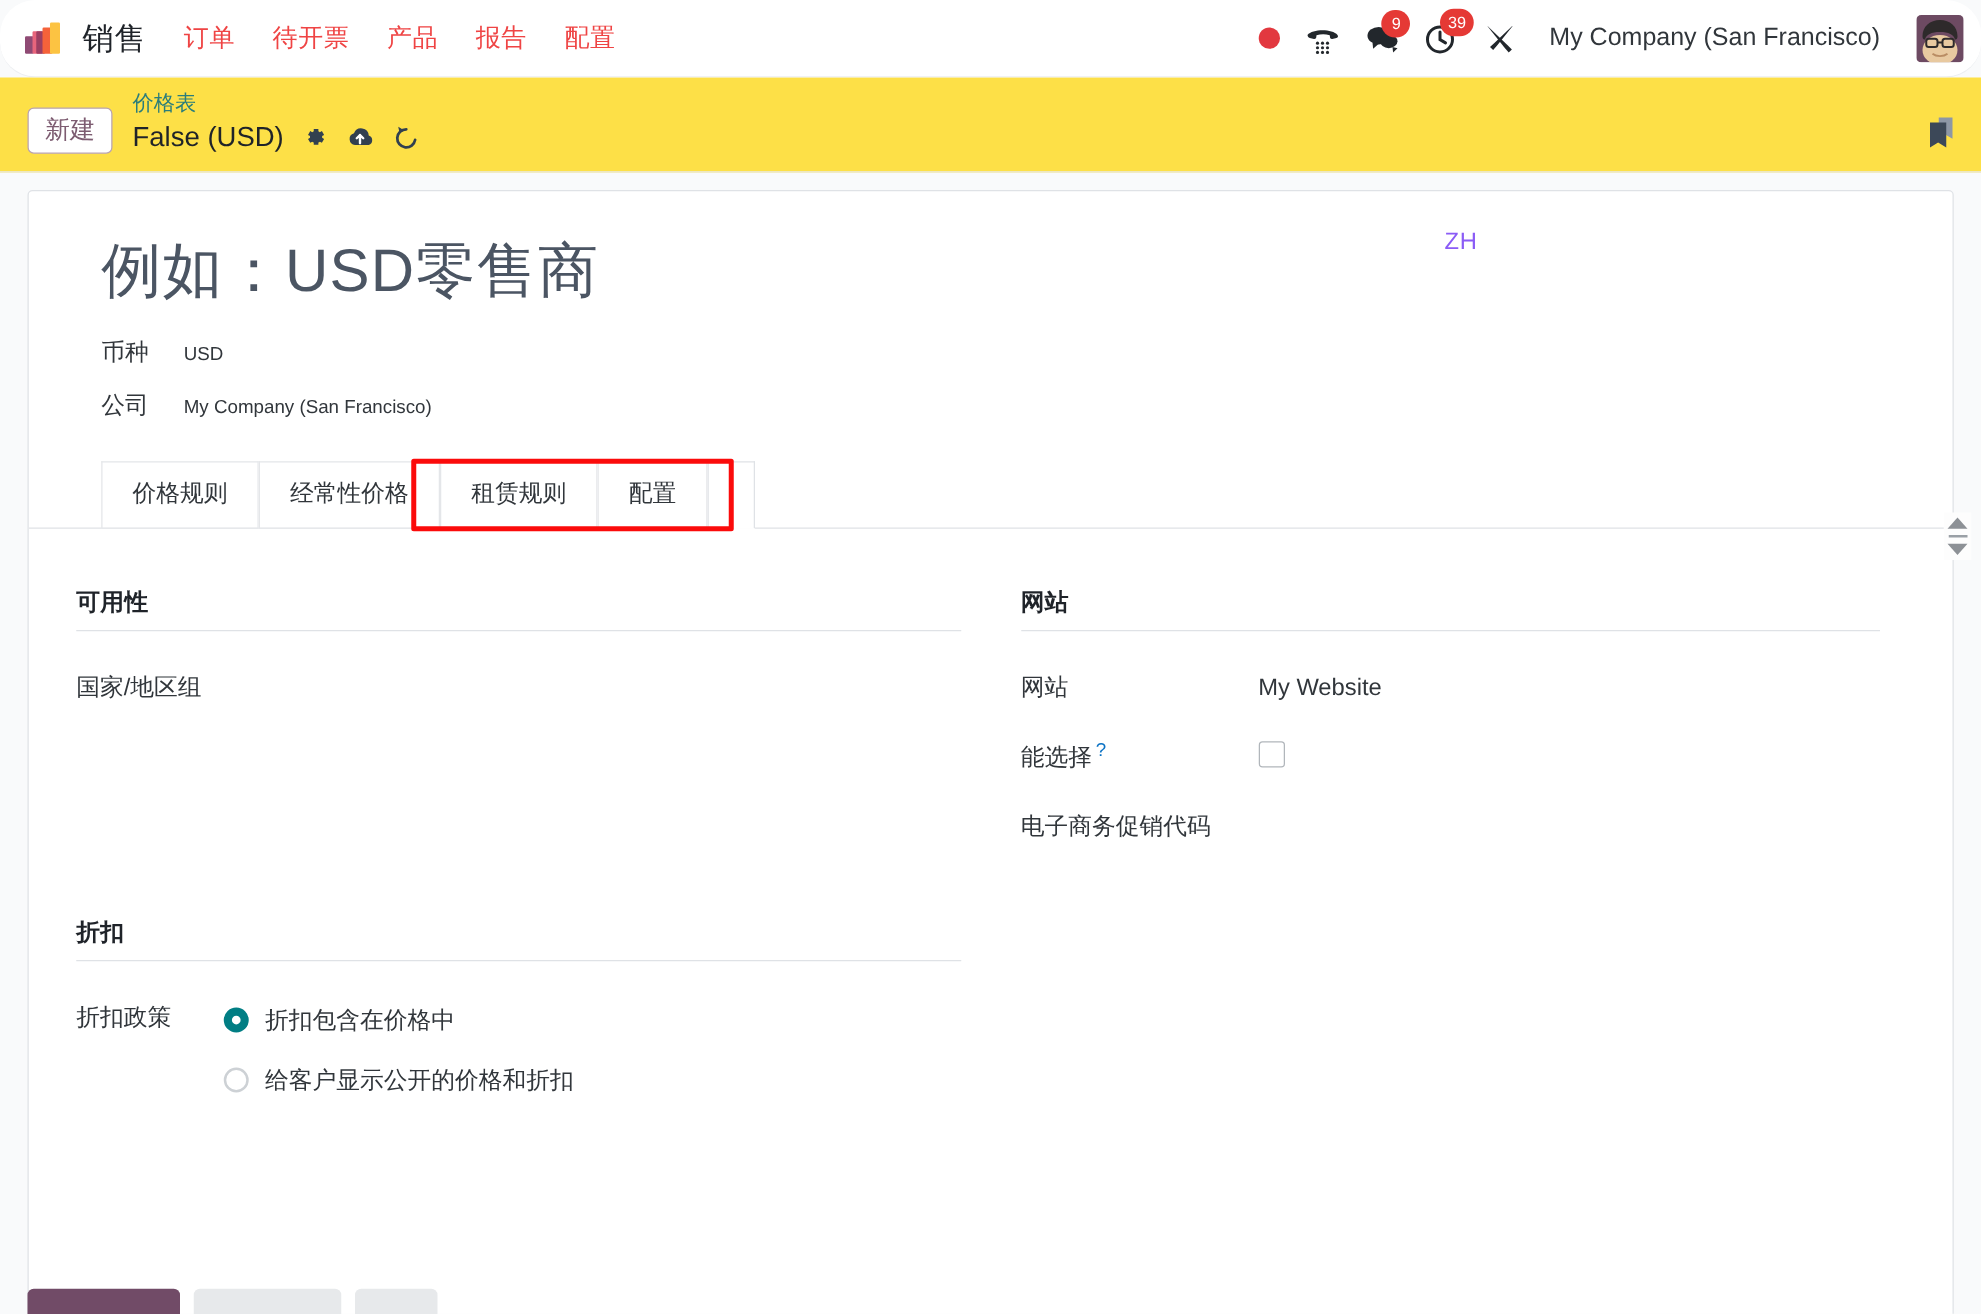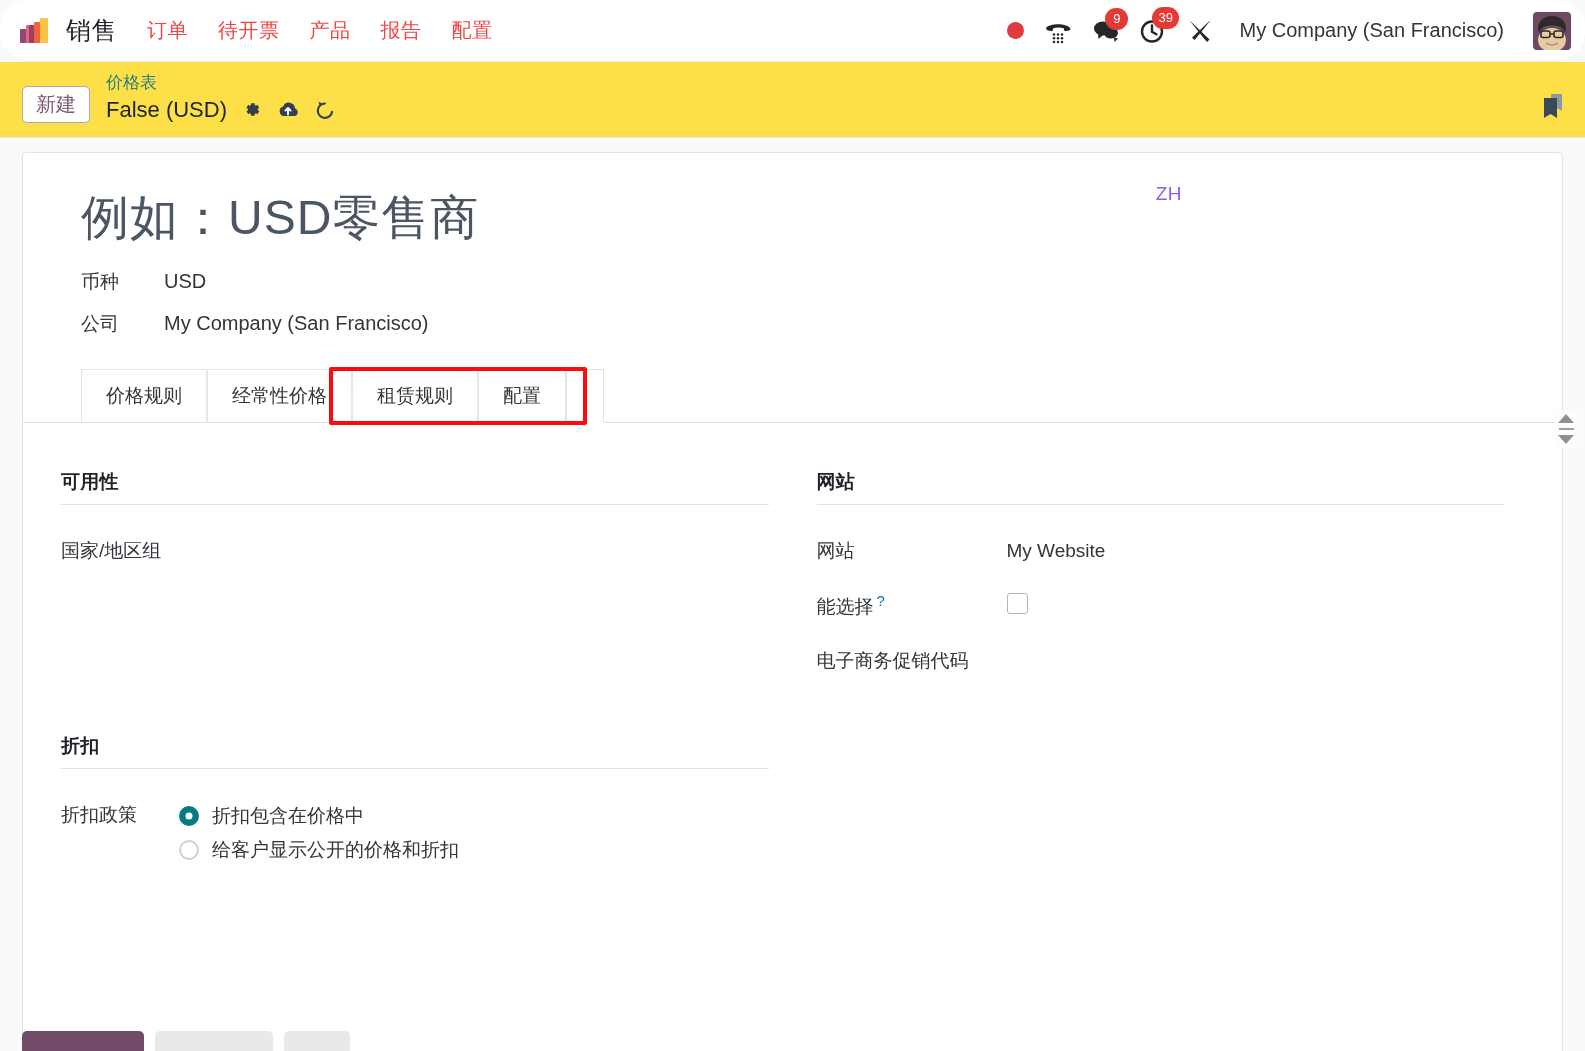--- a/index.html
+++ b/index.html
@@ -189,23 +189,22 @@
     align-items: baseline;
     margin: 0 0 16px 20px;
   }
   .field-label {
     font-size: 19px;
     color: #31363b;
     width: 66px;
     flex: 0 0 auto;
   }
   .field-value {
-    font-size: 20px;
+    font-size: 15px;
     color: #31363b;
-    margin-left: 17px;
   }
 
   
   .notebook {
     margin-top: 32px;
     position: relative;
   }
   .tab-strip {
     display: flex;
     border-bottom: 1px solid #dfe2e6;
@@ -291,21 +290,21 @@
   }
   .o-checkbox {
     width: 21px; height: 21px;
     border: 1px solid #b1b6bb;
     border-radius: 3px;
     background: #fff;
     display: inline-block;
     cursor: pointer;
     margin-top: 2px;
   }
-  .radio-group { display: flex; flex-direction: column; gap: 8px; }
+  .radio-group { display: flex; flex-direction: column; gap: 22px; }
   .radio-opt { display: flex; align-items: center; gap: 13px; cursor: pointer; }
   .radio-mark {
     width: 20px; height: 20px;
     border-radius: 50%;
     border: 2px solid #cdd1d5;
     background: #fff;
     flex: 0 0 auto;
     position: relative;
   }
   .radio-opt.checked .radio-mark {

